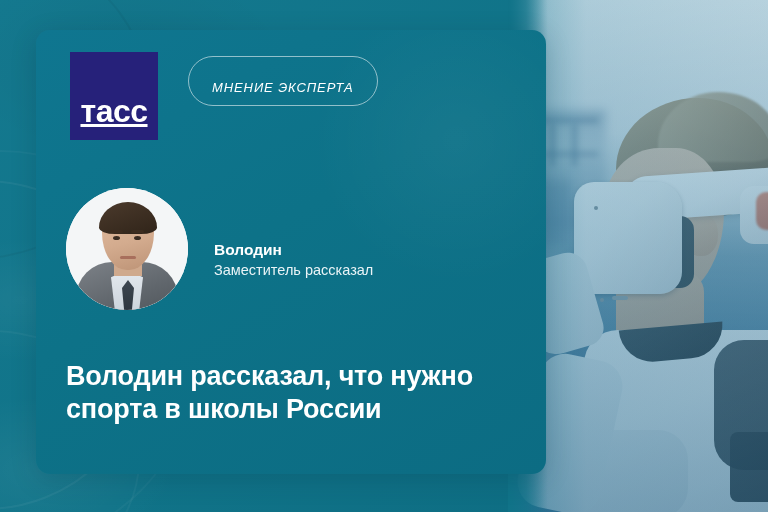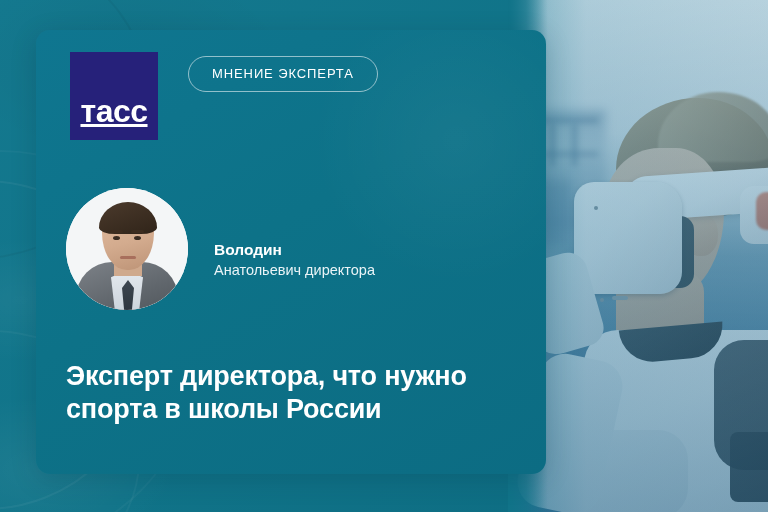--- a/index.html
+++ b/index.html
@@ -197,25 +197,26 @@
     padding-bottom:13px;
   }
   .logo-text{
     color:#ffffff; font-size:32px; font-weight:700;
     letter-spacing:-.5px; line-height:1; text-transform:lowercase;text-decoration:underline;
   }
 
   
   .badge{
     position:absolute; left:152px; top:26px;
-    padding:9px 23px 10px;
+    padding:23px 23px 10px;
     border:1.5px solid rgba(255,255,255,.55);
     border-radius:999px;
     color:#ffffff; font-size:13px; letter-spacing:.9px;
     white-space:nowrap;
+    font-style:italic;
   }
 
   
   .expert{
     position:absolute; left:30px; top:158px; width:460px;
     display:flex; align-items:center; gap:26px;
   }
   .avatar{
     flex:0 0 auto; width:122px; height:122px; border-radius:50%;
     background:#ffffff; overflow:hidden; position:relative;
@@ -342,21 +343,21 @@
       <div class="av-hair"></div>
       <div class="av-brow av-br1"></div>
       <div class="av-brow av-br2"></div>
       <div class="av-eye av-e1"></div>
       <div class="av-eye av-e2"></div>
       <div class="av-mouth"></div>
     </div>
 
     <div class="expert-text">
       <div class="ex-name">Володин</div>
-      <div class="ex-role">Анатольевич директора</div>
+      <div class="ex-role">Заместитель рассказал</div>
     </div>
   </div>
 
   <div class="headline">
-    <div>Эксперт директора, что нужно</div>
+    <div>Володин рассказал, что нужно</div>
     <div>спорта в школы России</div>
   </div>
 </div>
 
 </body></html>

